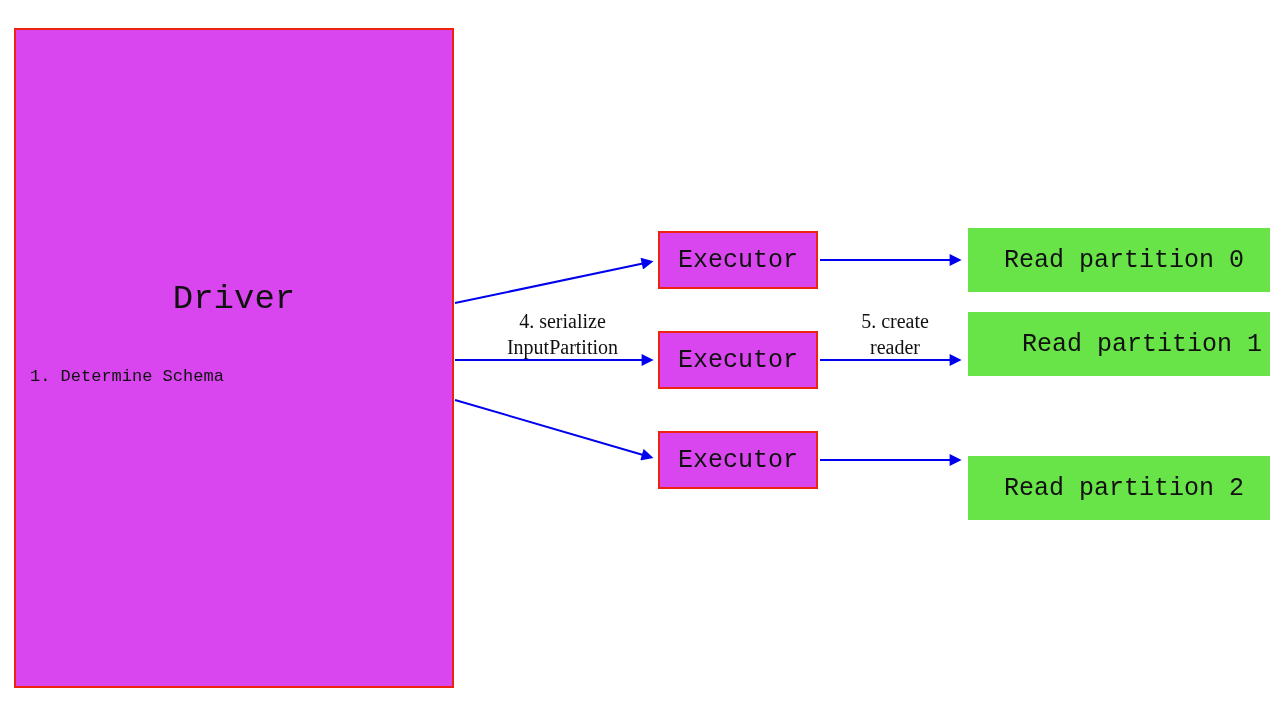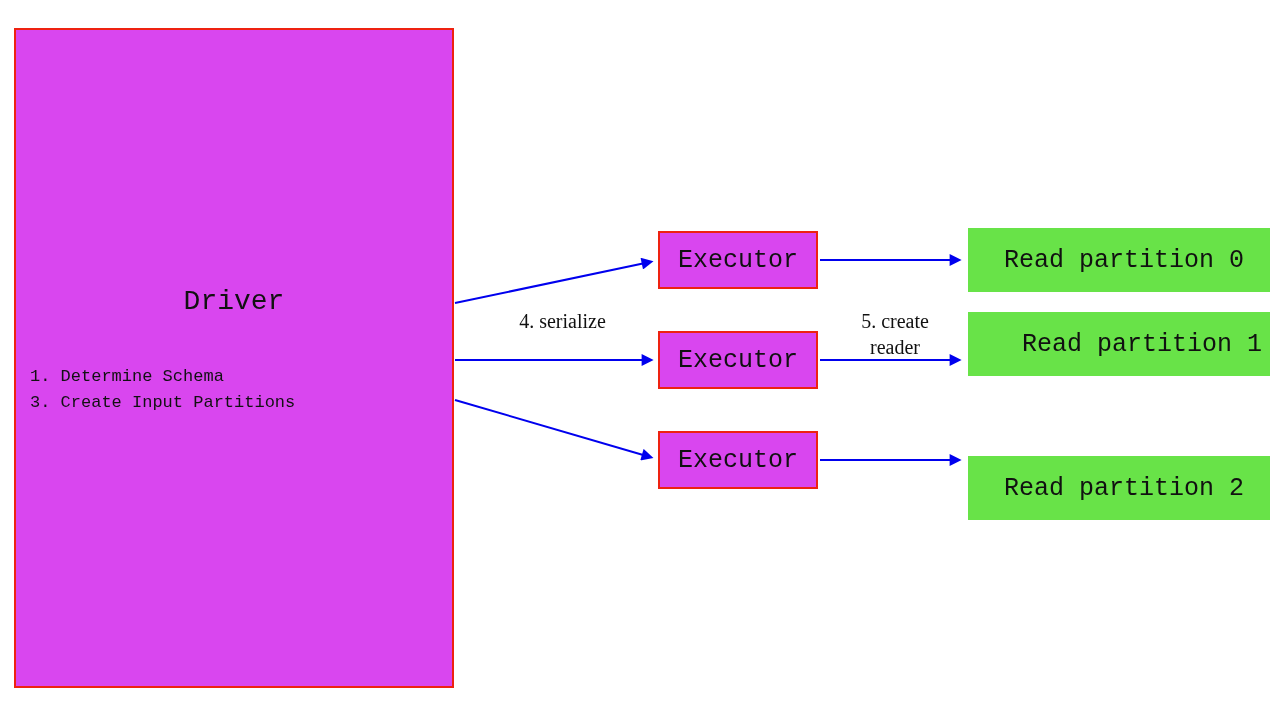--- a/index.html
+++ b/index.html
@@ -28,24 +28,24 @@
     background: #d946ef;
     border: 2px solid var(--box-border, #ee2211);
   }
 
   .driver {
     left: 14px; top: 28px;
     width: 440px; height: 660px;
   }
   .driver-title {
     position: absolute;
-    top: 256px; left: 0;
+    top: 250px; left: 0;
     width: 100%;
     text-align: center;
-    font-size: 28px;
+    font-size: 34px;
     letter-spacing: 0;
   }
   .driver-steps {
     position: absolute;
     top: 334px; left: 14px;
     font-size: 17px;
     line-height: 26px;
     white-space: nowrap;
   }
 
@@ -103,34 +103,34 @@
     <line class="arrow" x1="455" y1="400" x2="650" y2="457" marker-end="url(#ah)"></line>
     <line class="arrow" x1="820" y1="260" x2="958" y2="260" marker-end="url(#ah)"></line>
     <line class="arrow" x1="820" y1="360" x2="958" y2="360" marker-end="url(#ah)"></line>
     <line class="arrow" x1="820" y1="460" x2="958" y2="460" marker-end="url(#ah)"></line>
   </svg>
 
   <div class="box driver">
     <div class="driver-title">Driver</div>
     <div class="driver-steps">
       <div class="step">1. Determine Schema</div>
-      <div class="step">3. Create Input Partitions</div>
     </div>
   </div>
 
   <div class="box executor row0">Executor</div>
   <div class="box executor row1">Executor</div>
   <div class="box executor row2">Executor</div>
 
   <div class="partition row0">Read partition 0</div>
   <div class="partition row1">Read partition 1</div>
   <div class="partition row2">Read partition 2</div>
 
   <div class="edge-label serialize">
     <div>4. serialize</div>
+    <div>InputPartition</div>
   </div>
 
   <div class="edge-label reader">
     <div>5. create</div>
     <div>reader</div>
   </div>
 
 </div>
 
 </body></html>

